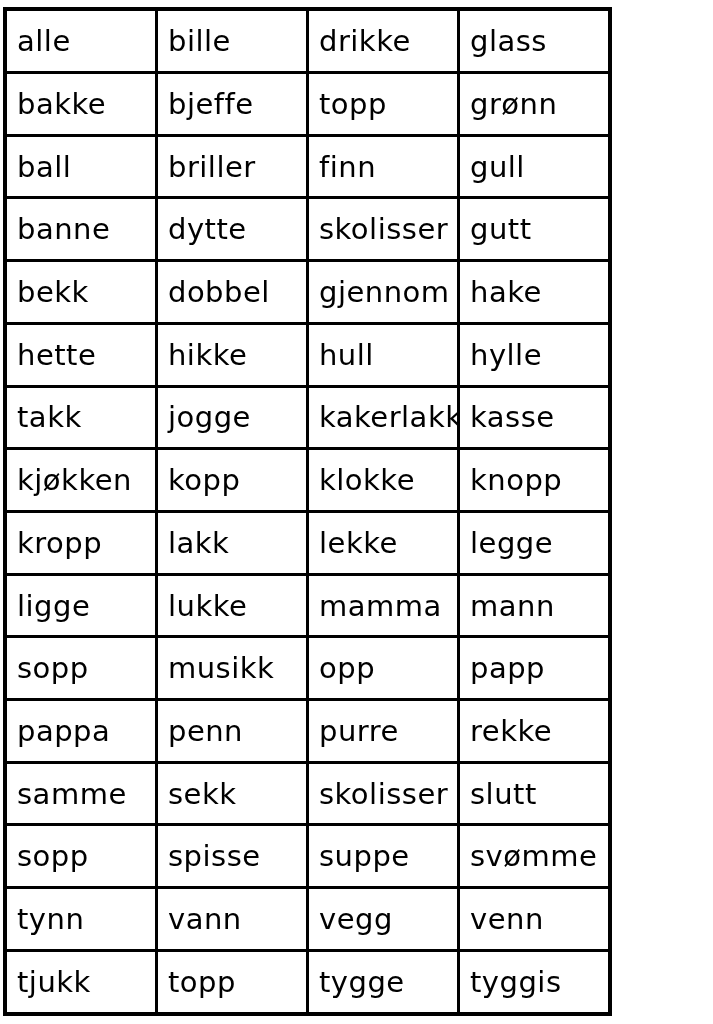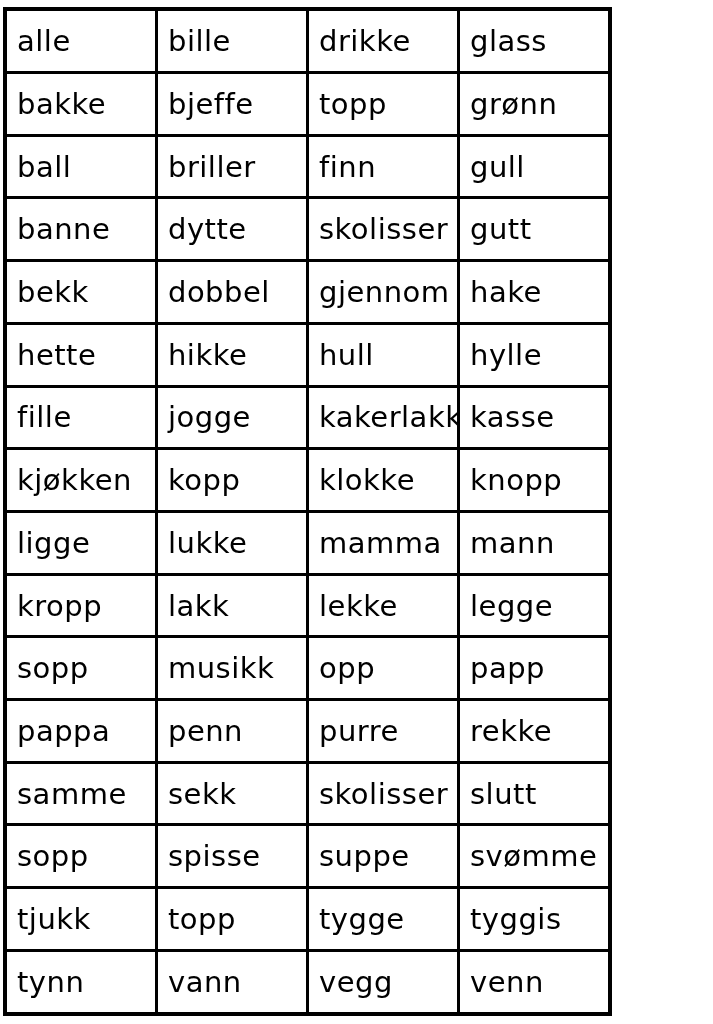--- a/index.html
+++ b/index.html
@@ -72,42 +72,42 @@
         <td>gjennom</td>
         <td>hake</td>
       </tr>
       <tr>
         <td>hette</td>
         <td>hikke</td>
         <td>hull</td>
         <td>hylle</td>
       </tr>
       <tr>
-        <td>fille</td>
+        <td>takk</td>
         <td>jogge</td>
         <td>kakerlakk</td>
         <td>kasse</td>
       </tr>
       <tr>
         <td>kjøkken</td>
         <td>kopp</td>
         <td>klokke</td>
         <td>knopp</td>
       </tr>
       <tr>
+        <td>kropp</td>
+        <td>lakk</td>
+        <td>lekke</td>
+        <td>legge</td>
+      </tr>
+      <tr>
         <td>ligge</td>
         <td>lukke</td>
         <td>mamma</td>
         <td>mann</td>
-      </tr>
-      <tr>
-        <td>kropp</td>
-        <td>lakk</td>
-        <td>lekke</td>
-        <td>legge</td>
       </tr>
       <tr>
         <td>sopp</td>
         <td>musikk</td>
         <td>opp</td>
         <td>papp</td>
       </tr>
       <tr>
         <td>pappa</td>
         <td>penn</td>
@@ -120,25 +120,25 @@
         <td>skolisser</td>
         <td>slutt</td>
       </tr>
       <tr>
         <td>sopp</td>
         <td>spisse</td>
         <td>suppe</td>
         <td>svømme</td>
       </tr>
       <tr>
+        <td>tynn</td>
+        <td>vann</td>
+        <td>vegg</td>
+        <td>venn</td>
+      </tr>
+      <tr>
         <td>tjukk</td>
         <td>topp</td>
         <td>tygge</td>
         <td>tyggis</td>
       </tr>
-      <tr>
-        <td>tynn</td>
-        <td>vann</td>
-        <td>vegg</td>
-        <td>venn</td>
-      </tr>
     </tbody>
 </table>
 
 </body></html>

